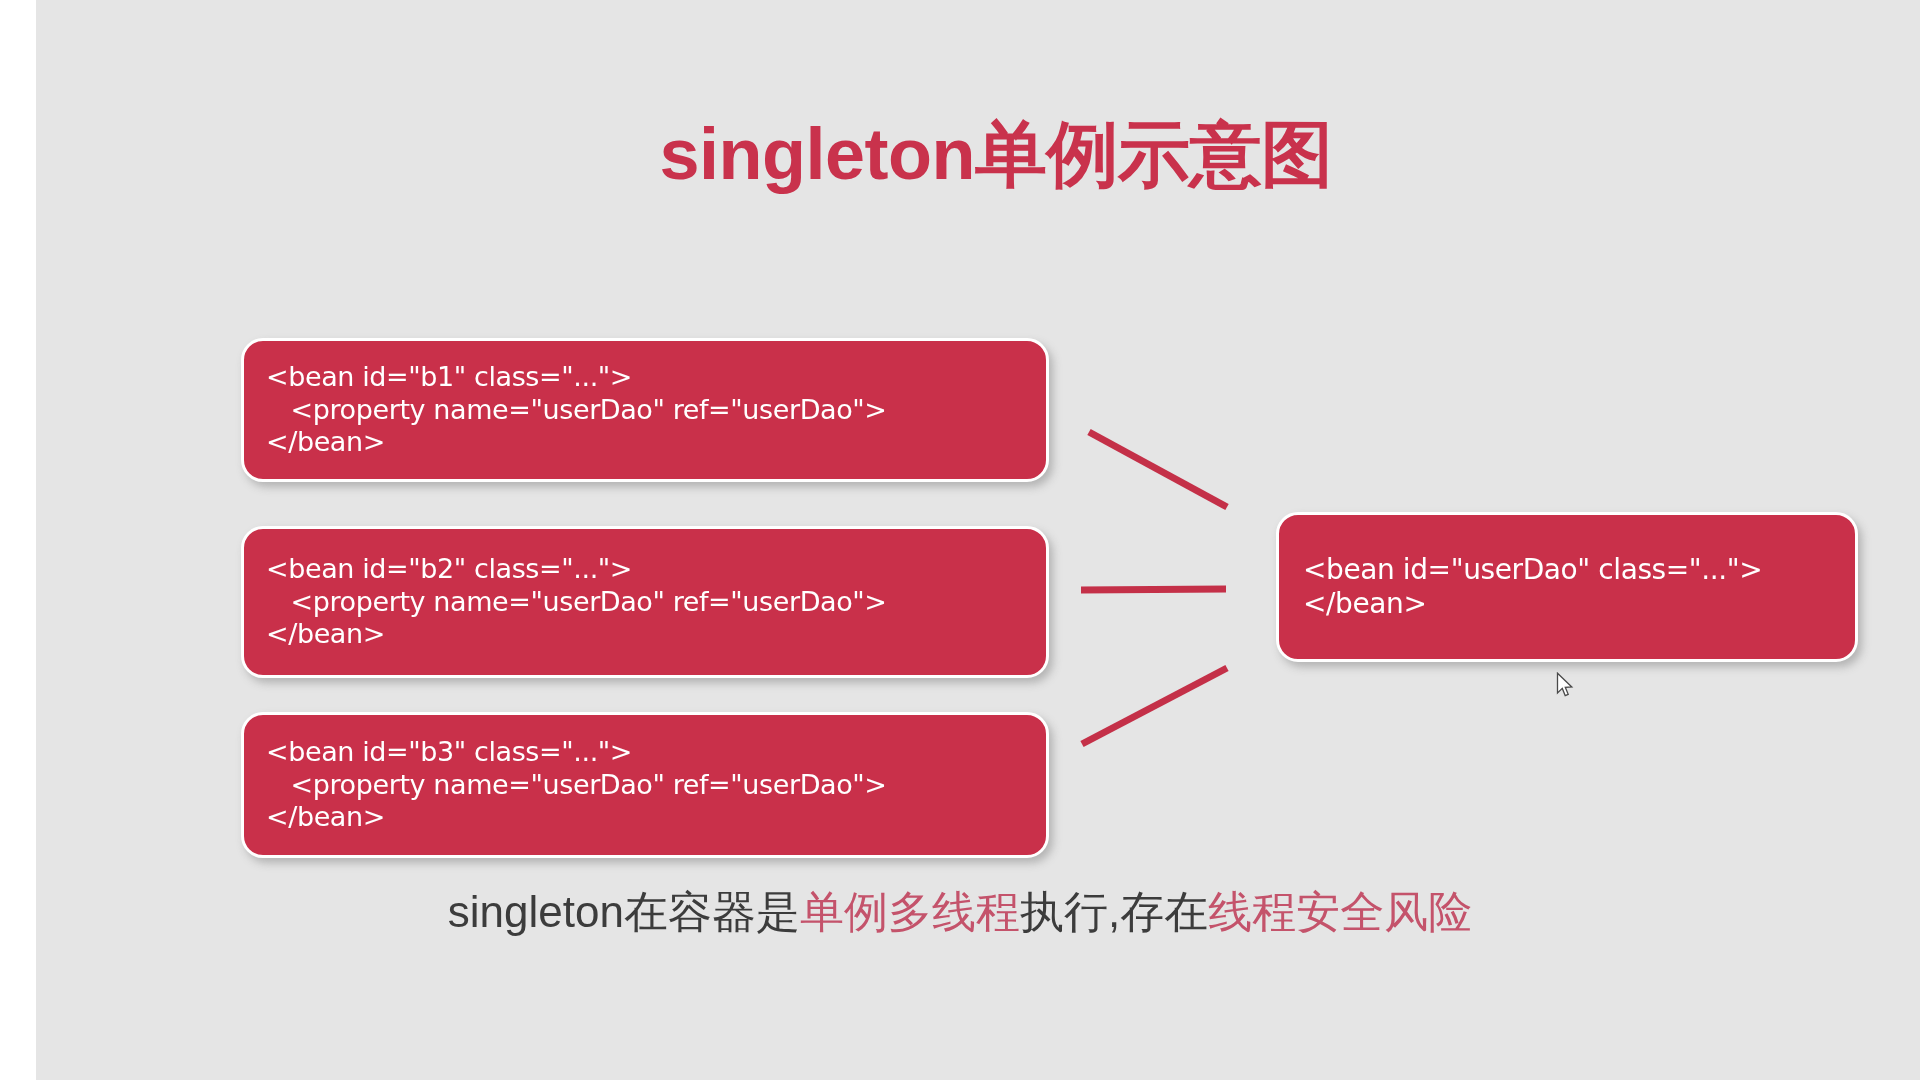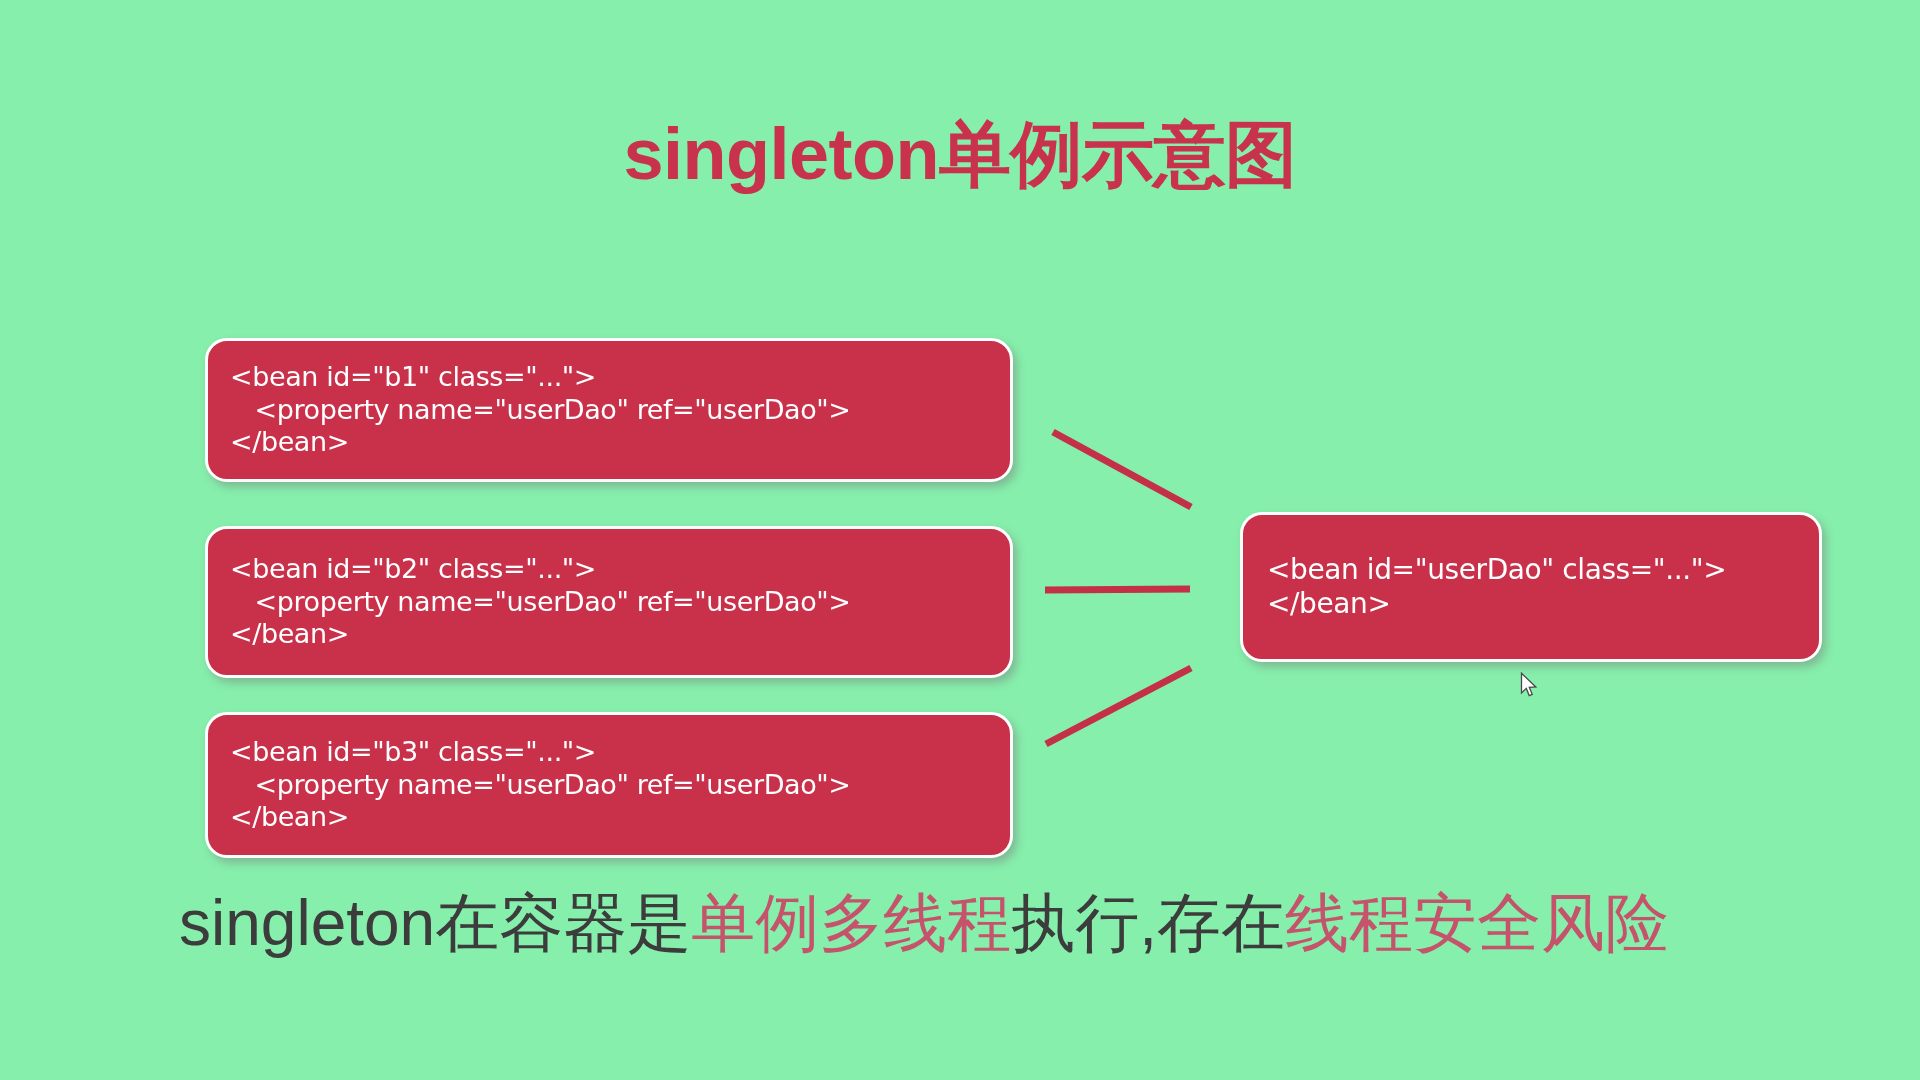--- a/index.html
+++ b/index.html
@@ -13,21 +13,22 @@
 
   body {
     font-family: "Liberation Sans", "DejaVu Sans", sans-serif;
     position: relative;
   }
 
   
   #slide {
     position: absolute;
     inset: 0;
-    background: #86efac;
+    background: #e5e5e5;
+    margin-left: 36px;
   }
 
   
   #title {
     position: absolute;
     left: 0;
     top: 118px;
     width: 1920px;
     text-align: center;
     color: #c9324c;
@@ -79,21 +80,21 @@
     pointer-events: none;
   }
 
   
   #caption {
     position: absolute;
     left: 0;
     top: 888px;
     width: 1848px;
     text-align: center;
-    font-size: 64px;
+    font-size: 44px;
     line-height: 1.1;
     color: #3c3c3c;
     white-space: nowrap;
     letter-spacing: 0px;
   }
   #caption .hl { color: #c4536b; }
 
   
   #cursor {
     position: absolute;

